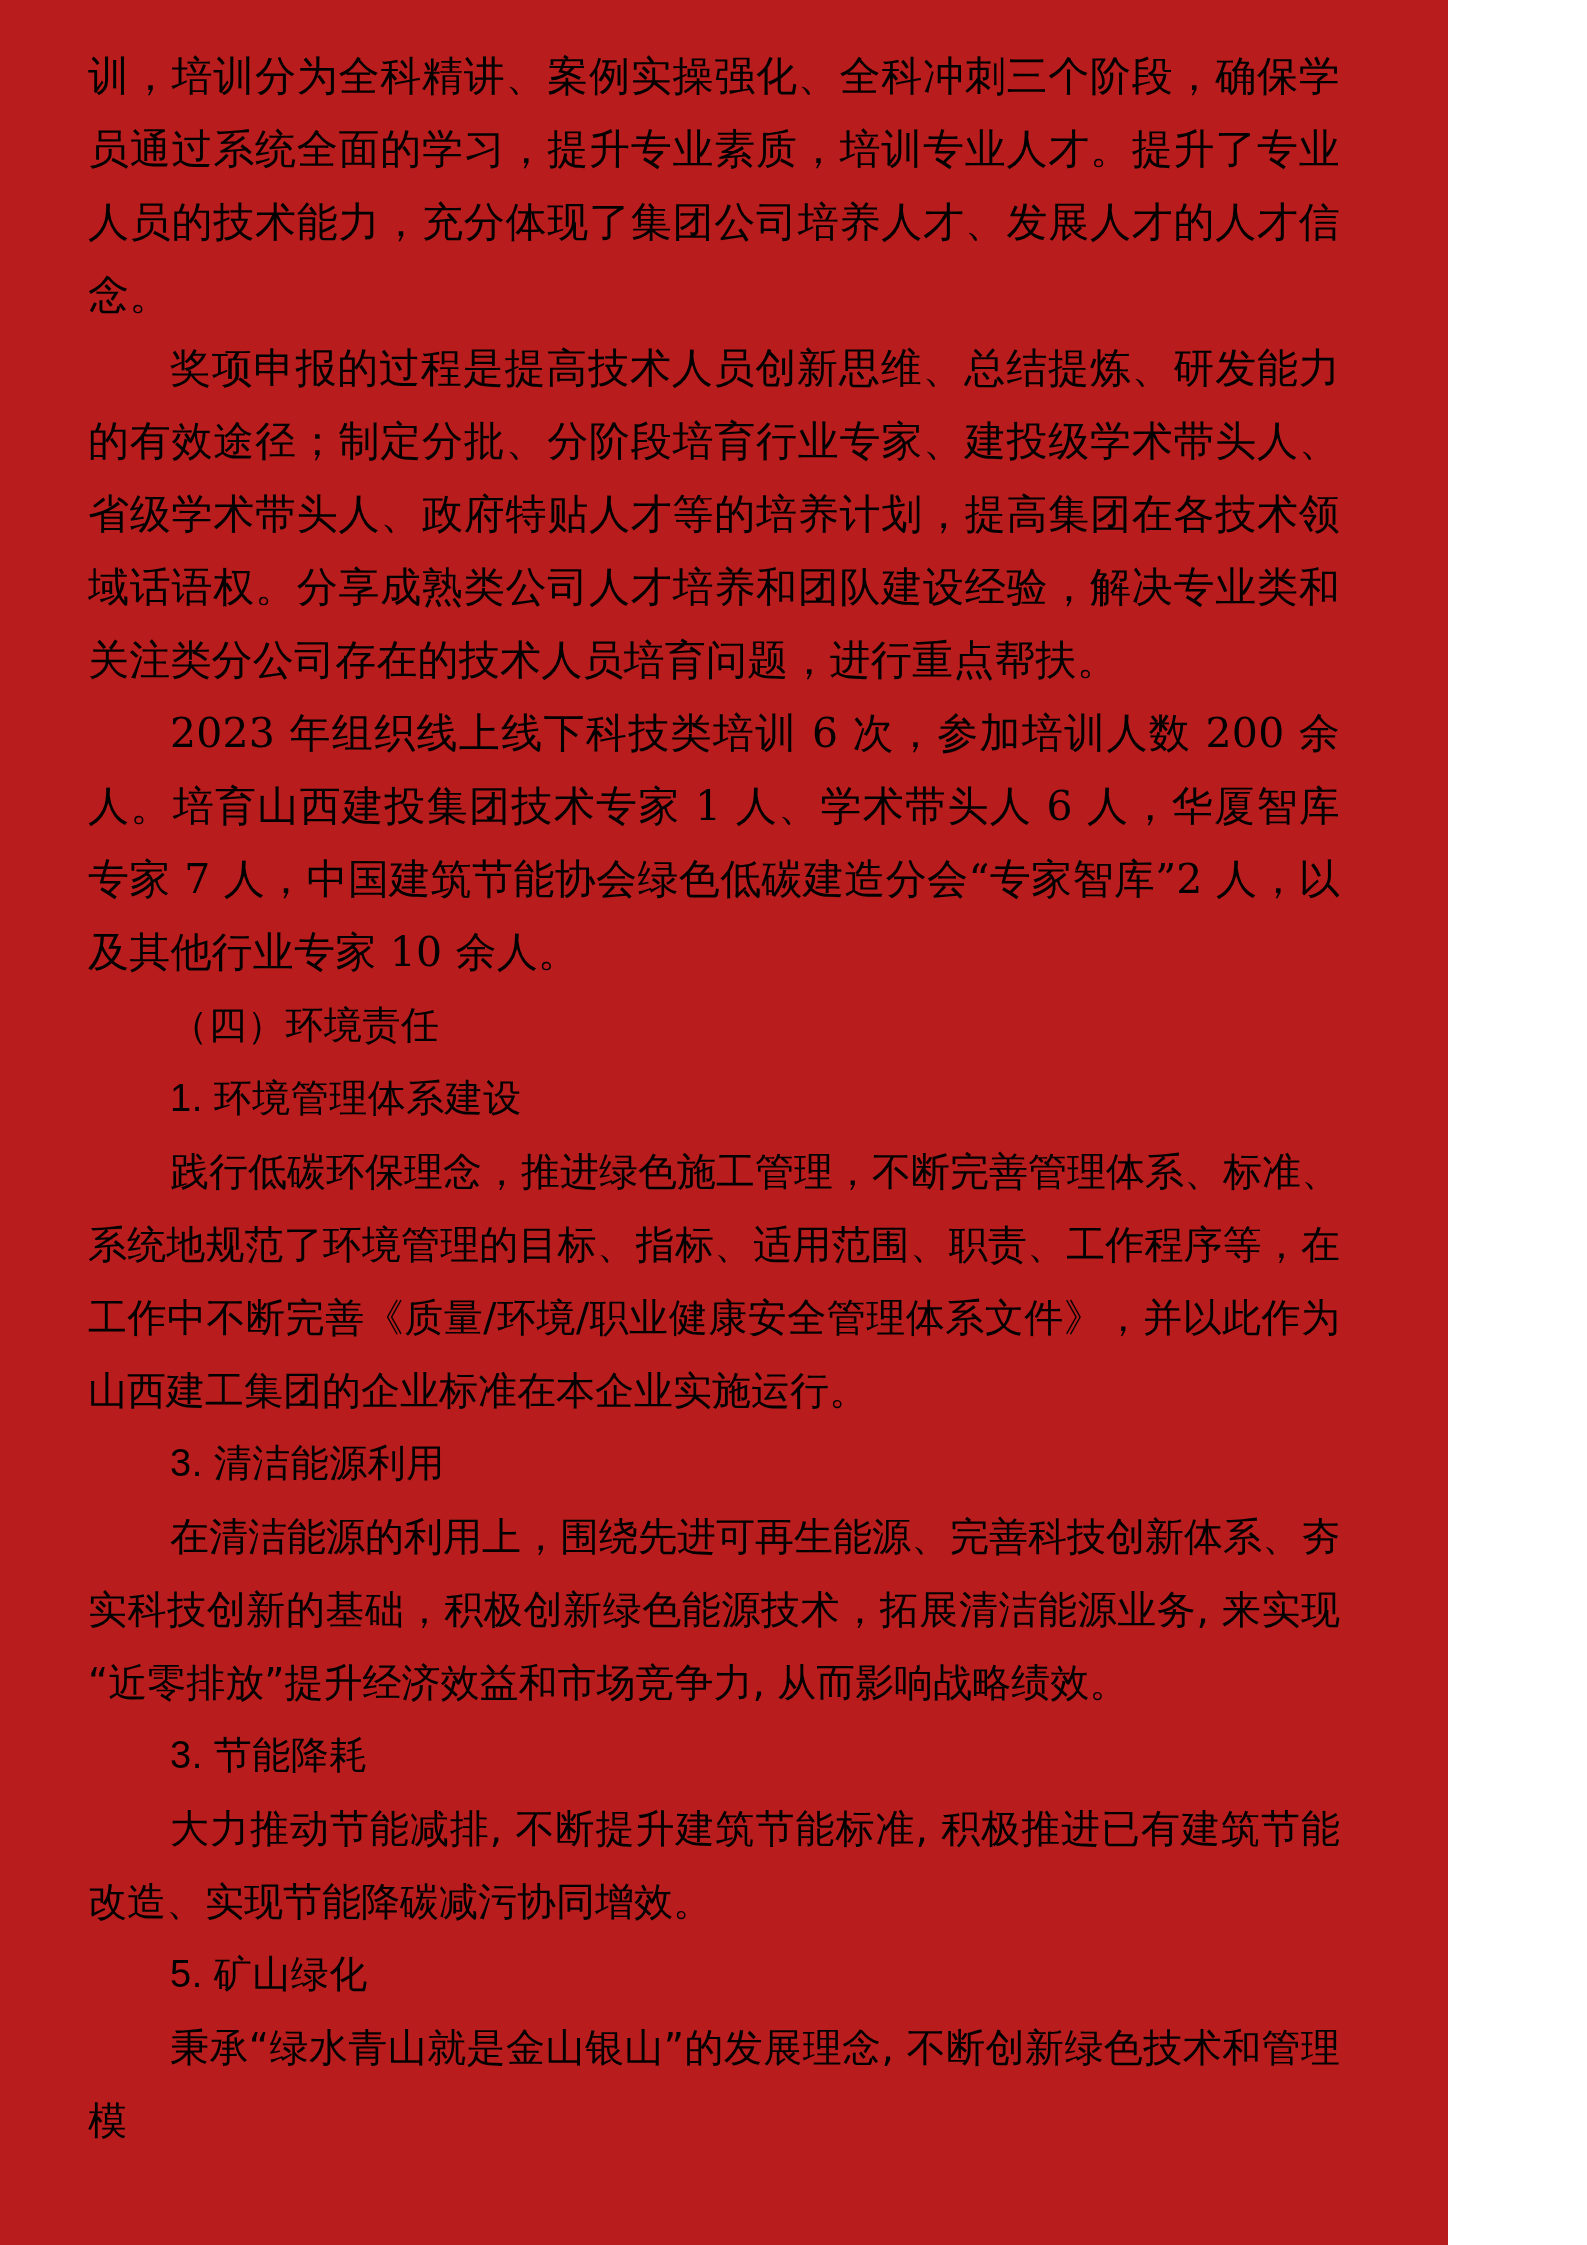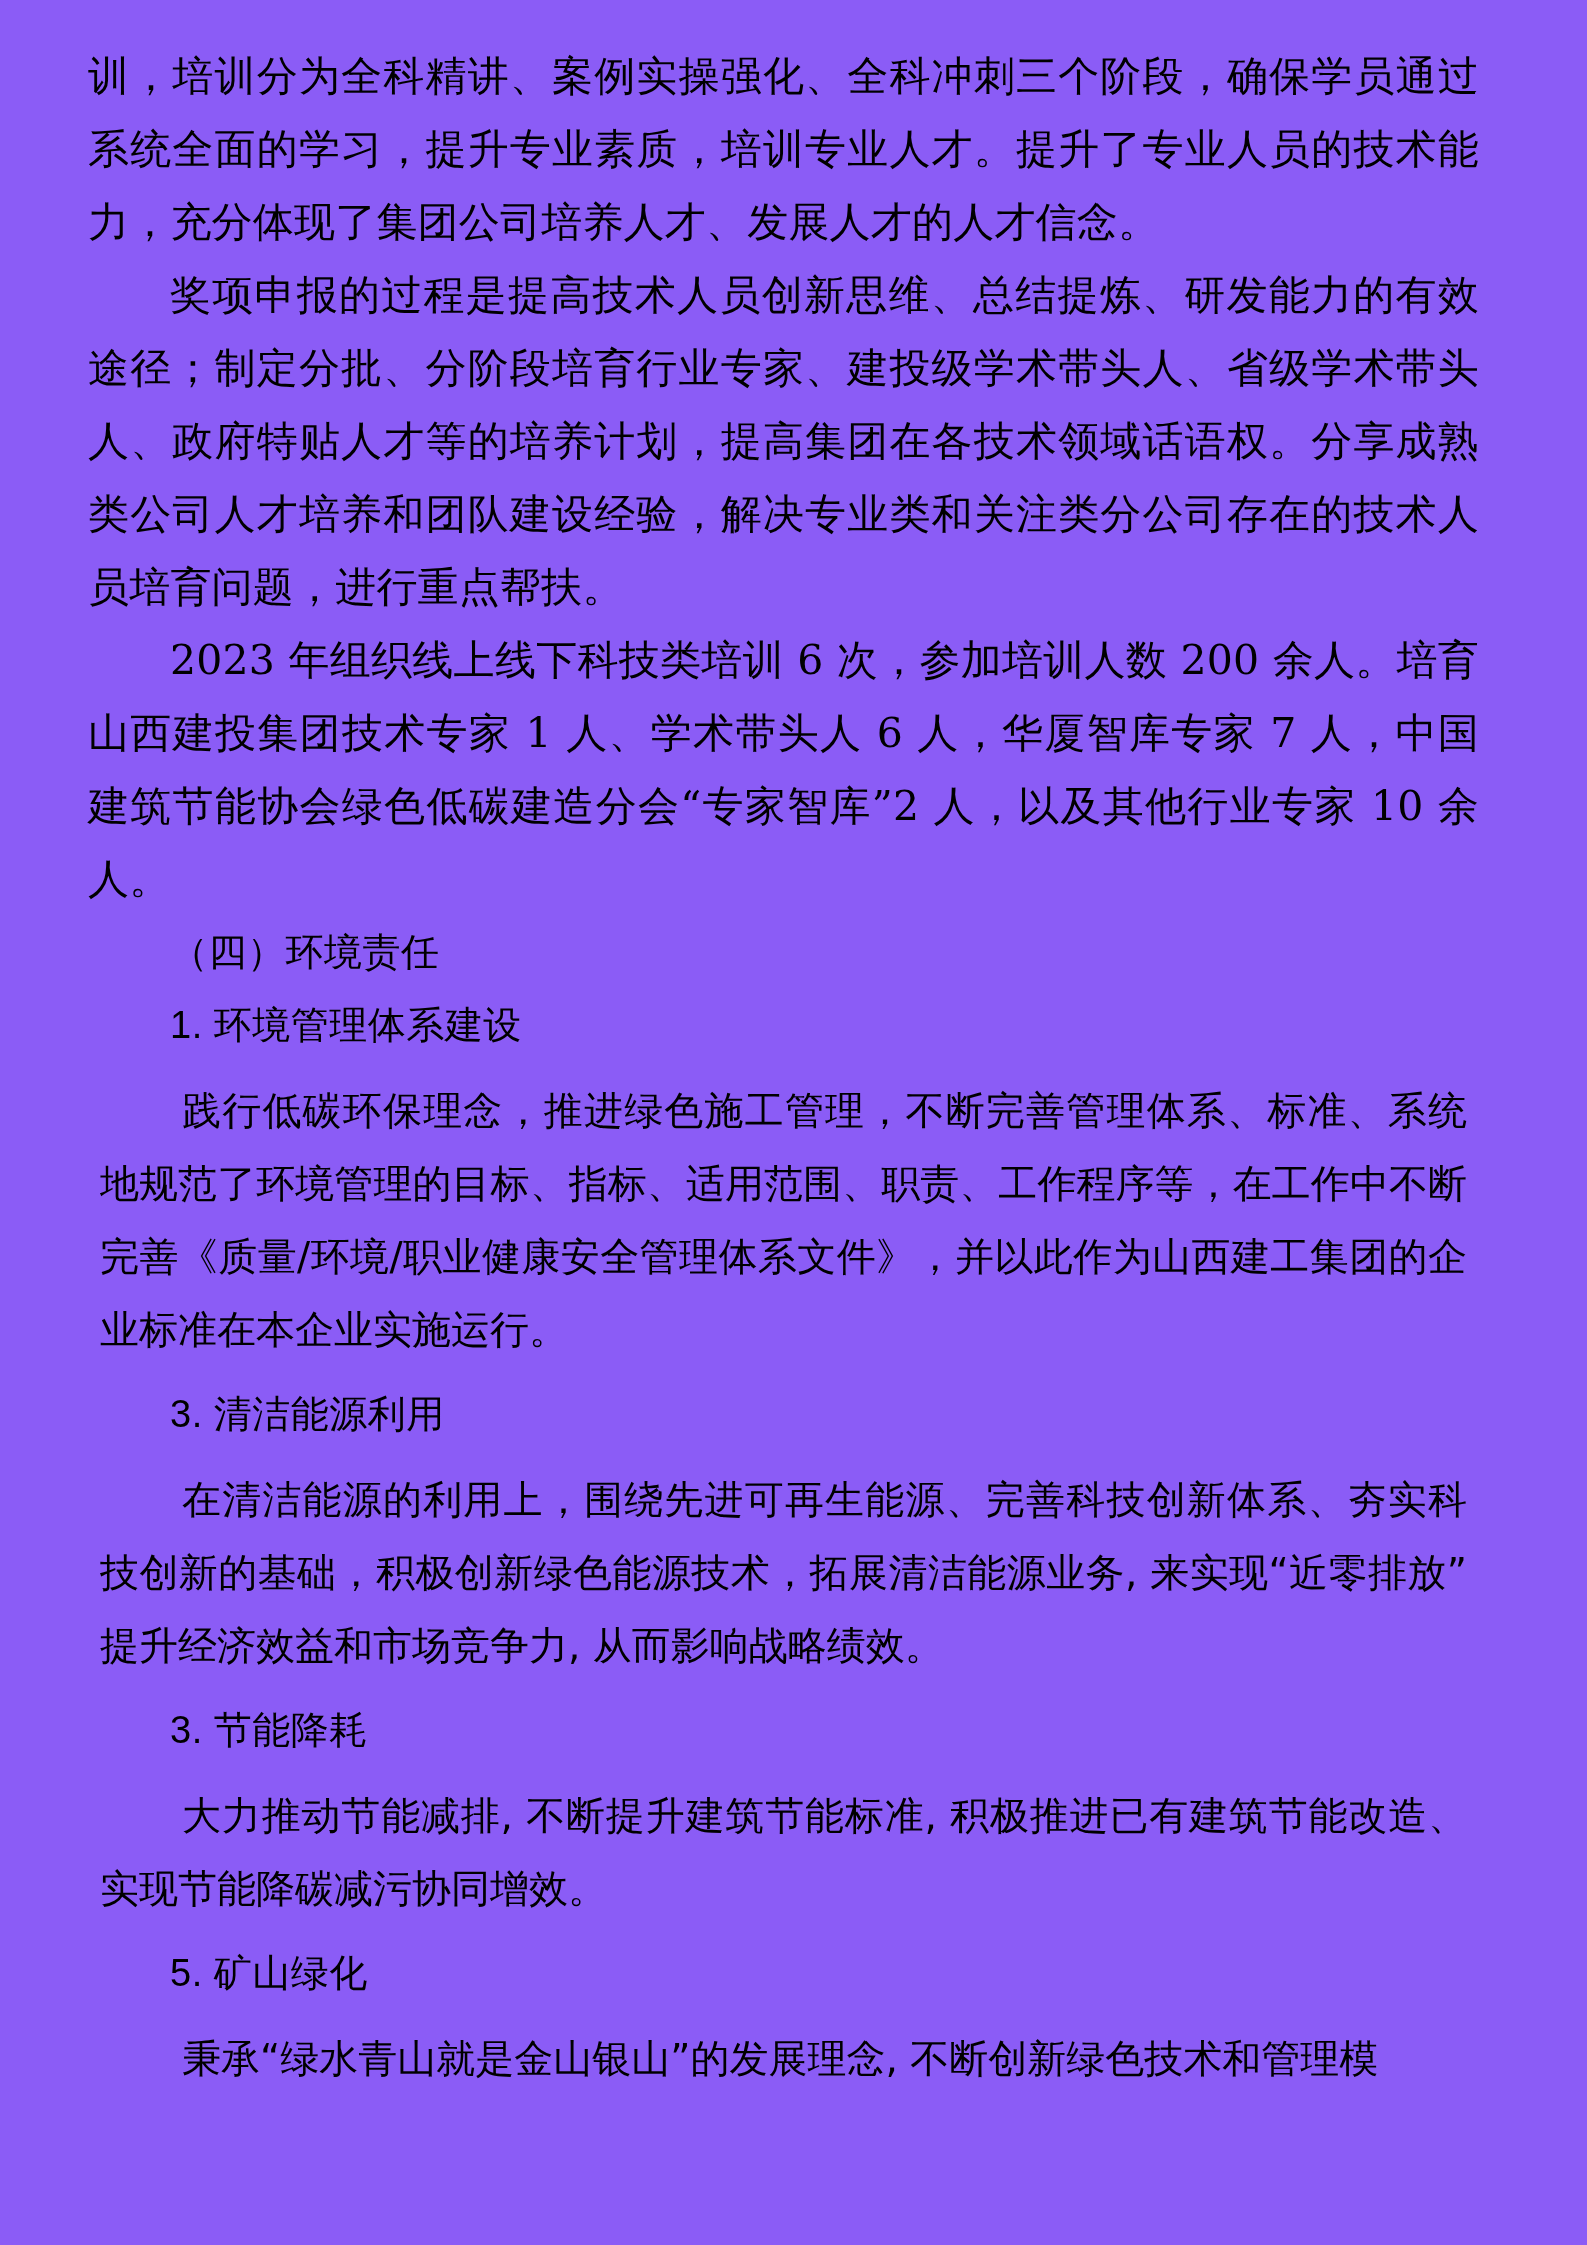--- a/index.html
+++ b/index.html
@@ -8,25 +8,25 @@
     background: #ffffff;
   }
   body {
     width: 1587px;
     min-height: 2245px;
     font-family: "DejaVu Serif", "Liberation Serif", serif;
     color: #000000;
   }
   .page {
     position: relative;
-    width: 1587px;
+    width: 1448px;
     min-height: 2245px;
     box-sizing: border-box;
     padding: 40px 108px 40px 88px;
-    background: #8b5cf6;
+    background: #b91c1c;
   }
   .doc-body {
     display: block;
   }
   p.para {
     margin: 0;
     font-size: 41px;
     line-height: 73px;
     text-align: justify;
     text-justify: inter-ideograph;
@@ -47,21 +47,21 @@
   }
   p.subheading {
     margin: 0;
     font-size: 38px;
     line-height: 73px;
     text-indent: 82px;
     font-family: Liberation Sans, sans-serif;
     letter-spacing: 0.5px;
   }
   p.sans {
-    margin: 12px;
+    margin: 0;
     font-size: 39px;
     line-height: 73px;
     text-indent: 82px;
     font-family: "DejaVu Sans", "Liberation Sans", sans-serif;
     text-align: justify;
     text-justify: inter-ideograph;
     word-break: break-all;
   }
   p.first {
     text-indent: 0;

